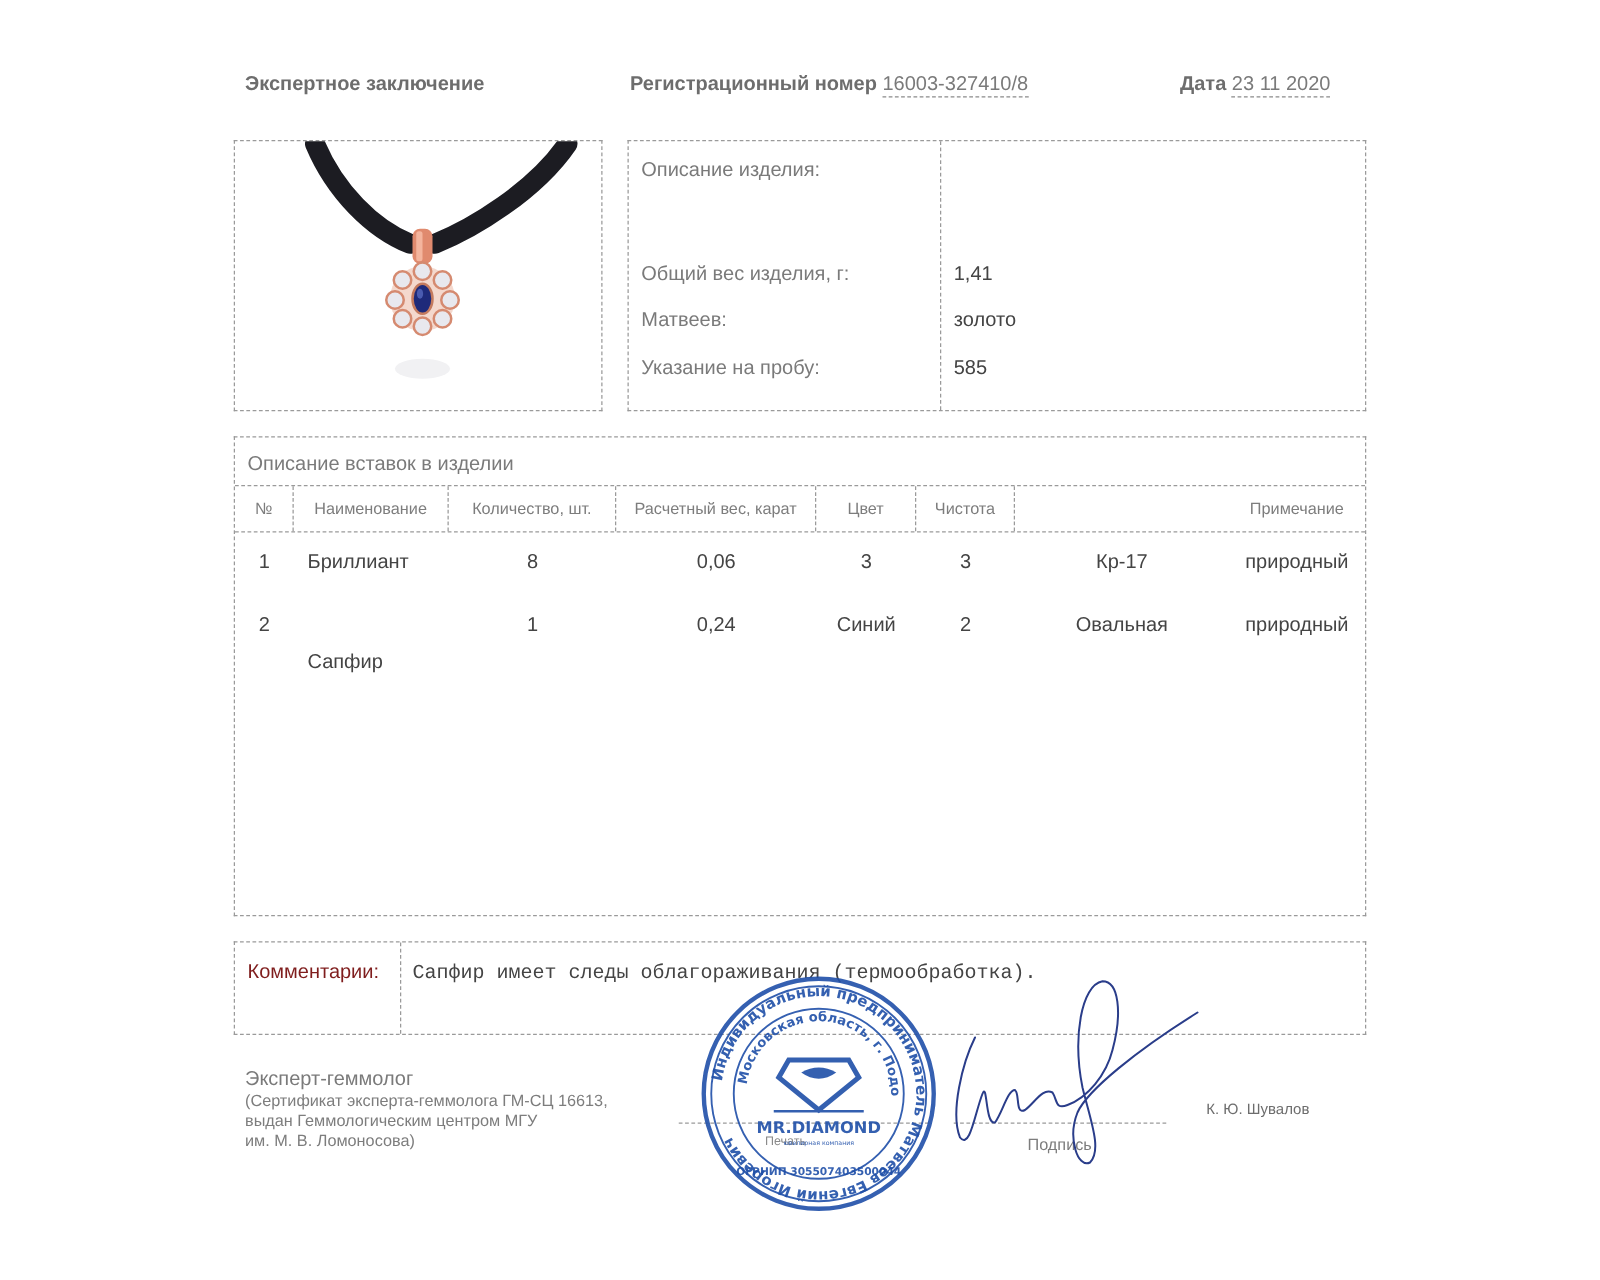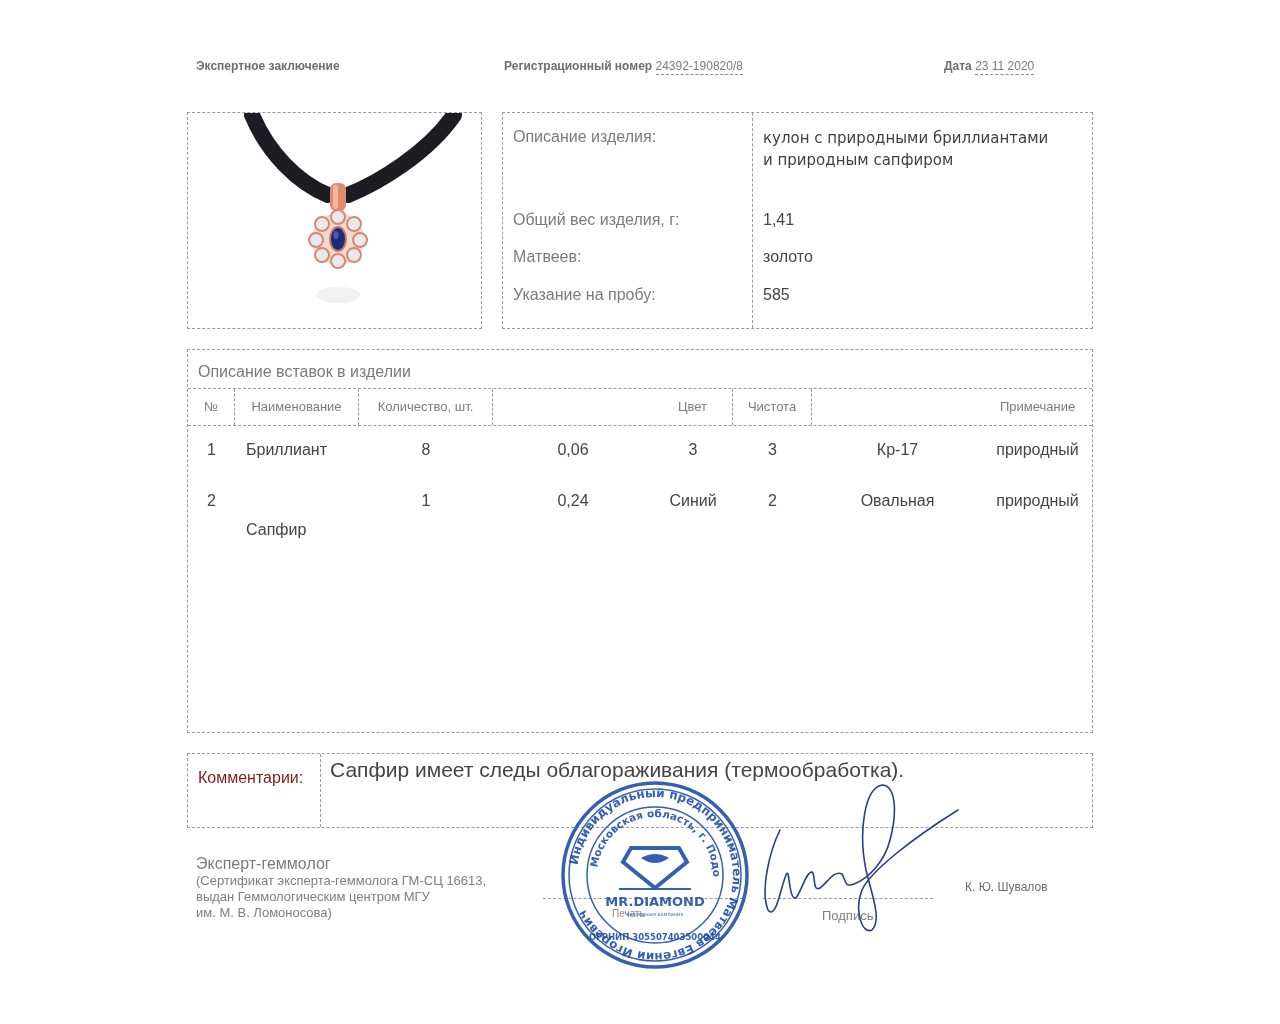--- a/index.html
+++ b/index.html
@@ -3,21 +3,21 @@
   <meta charset="utf-8">
   <style>
     * { box-sizing: border-box; margin: 0; padding: 0; }
     html, body { width: 1280px; height: 1024px; background: #ffffff; overflow: hidden; }
     body { position: relative; font-family: "Liberation Sans", sans-serif; color: #5a5a5a; }
 
     .abs { position: absolute; }
     .dash { border: 1px dashed #9a9a9a; }
 
     
-    .hdr { top: 59px; font-size: 12px; font-weight: bold; color: #6d6d6d; white-space: nowrap; }
+    .hdr { top: 59px; font-size: 16px; font-weight: bold; color: #6d6d6d; white-space: nowrap; }
     .hdr .u { font-weight: normal; color: #7a7a7a; border-bottom: 1px dashed #8a8a8a; padding-bottom: 1px; }
 
     
     #photo-box { left: 187px; top: 112px; width: 295px; height: 217px; }
     #photo-box svg { position: absolute; left: 0; top: 0; }
 
     
     #info-box { left: 502px; top: 112px; width: 591px; height: 217px; }
     #info-box .vline { position: absolute; left: 249px; top: 0; bottom: 0; border-left: 1px dashed #9a9a9a; }
     .lbl { position: absolute; left: 10px; font-size: 16px; color: #7a7a7a; }
@@ -30,41 +30,41 @@
     #ins-head { position: absolute; left: 0; right: 0; top: 38px; height: 38px; border-top: 1px dashed #9a9a9a; border-bottom: 1px dashed #9a9a9a; }
     .th { position: absolute; top: 0; height: 36px; line-height: 36px; font-size: 13px; color: #7d7d7d; text-align: center; white-space: nowrap; }
     .th.sep { border-right: 1px dashed #9a9a9a; }
     .row { position: absolute; left: 0; right: 0; height: 24px; }
     .td { position: absolute; top: 0; font-size: 16px; color: #444; text-align: center; white-space: nowrap; }
 
     
     #comments-box { left: 187px; top: 753px; width: 906px; height: 75px; }
     #comments-box .vline { position: absolute; left: 132px; top: 0; bottom: 0; border-left: 1px dashed #9a9a9a; }
     #comments-label { position: absolute; left: 10px; top: 15px; font-size: 16px; color: #7f1d1d; }
-    #comments-text { position: absolute; left: 142px; top: 4px; font-size: 21px; color: #444; }
+    #comments-text { position: absolute; left: 142px; top: 15px; font-size: 16px; color: #444; font-family: Liberation Mono, monospace; }
 
     
     #expert-title { left: 196px; top: 855px; font-size: 16px; color: #7a7a7a; }
     #expert-cert { left: 196px; top: 873px; font-size: 13px; line-height: 16px; color: #7d7d7d; }
     #stamp-line { left: 543px; top: 898px; width: 200px; border-top: 1px dashed #9a9a9a; }
     #stamp-label { left: 612px; top: 908px; font-size: 10px; color: #8a8a8a; }
     #sign-line { left: 763px; top: 898px; width: 170px; border-top: 1px dashed #9a9a9a; }
     #sign-label { left: 822px; top: 908px; font-size: 13px; color: #7d7d7d; }
     #expert-name { left: 965px; top: 880px; font-size: 12px; color: #6d6d6d; }
 
     #stamp { left: 560px; top: 780px; }
     #signature { left: 750px; top: 780px; }
   </style>
 </head>
 <body>
 
 <div class="abs hdr" style="left:196px;">Экспертное заключение</div>
 <div class="abs hdr" style="left:504px;">
   <span>Регистрационный номер</span>
-  <span class="u">24392-190820/8</span>
+  <span class="u">16003-327410/8</span>
 </div>
 <div class="abs hdr" style="left:944px;">
   <span>Дата</span>
   <span class="u">23 11 2020</span>
 </div>
 
 <div id="photo-box" class="abs dash">
   <svg width="293" height="215" viewBox="0 0 293 215">
 
     <path d="M64 2 C 80 40, 110 70, 140 82" stroke="#1c1c22" stroke-width="16" fill="none" stroke-linecap="round"></path>
@@ -89,38 +89,35 @@
       <ellipse cx="-2" cy="-4" rx="2.5" ry="4" fill="#4a5bb0"></ellipse>
     </g>
 
     <ellipse cx="150" cy="182" rx="22" ry="8" fill="#f1f1f3"></ellipse>
   </svg>
 </div>
 
 <div id="info-box" class="abs dash">
   <div class="vline"></div>
   <div class="lbl" style="top:15px;">Описание изделия:</div>
-  <div class="val desc" style="top:14px;">
-    <div>кулон с природными бриллиантами</div>
-    <div>и природным сапфиром</div>
-  </div>
   <div class="lbl" style="top:98px;">Общий вес изделия, г:</div>
   <div class="val" style="top:98px;">1,41</div>
   <div class="lbl" style="top:135px;">Матвеев:</div>
   <div class="val" style="top:135px;">золото</div>
   <div class="lbl" style="top:173px;">Указание на пробу:</div>
   <div class="val" style="top:173px;">585</div>
 </div>
 
 <div id="inserts-box" class="abs dash">
   <div id="inserts-title">Описание вставок в изделии</div>
   <div id="ins-head">
     <div class="th sep" style="left:0;width:47px;">№</div>
     <div class="th sep" style="left:47px;width:124px;">Наименование</div>
     <div class="th sep" style="left:171px;width:134px;">Количество, шт.</div>
+    <div class="th sep" style="left:305px;width:160px;">Расчетный вес, карат</div>
     <div class="th sep" style="left:465px;width:80px;">Цвет</div>
     <div class="th sep" style="left:545px;width:79px;">Чистота</div>
     <div class="th" style="left:795px;width:109px;">Примечание</div>
   </div>
 
   <div class="row" style="top:91px;">
     <div class="td" style="left:0;width:47px;">1</div>
     <div class="td" style="left:58px;text-align:right;">Бриллиант</div>
     <div class="td" style="left:171px;width:134px;">8</div>
     <div class="td" style="left:305px;width:160px;">0,06</div>

